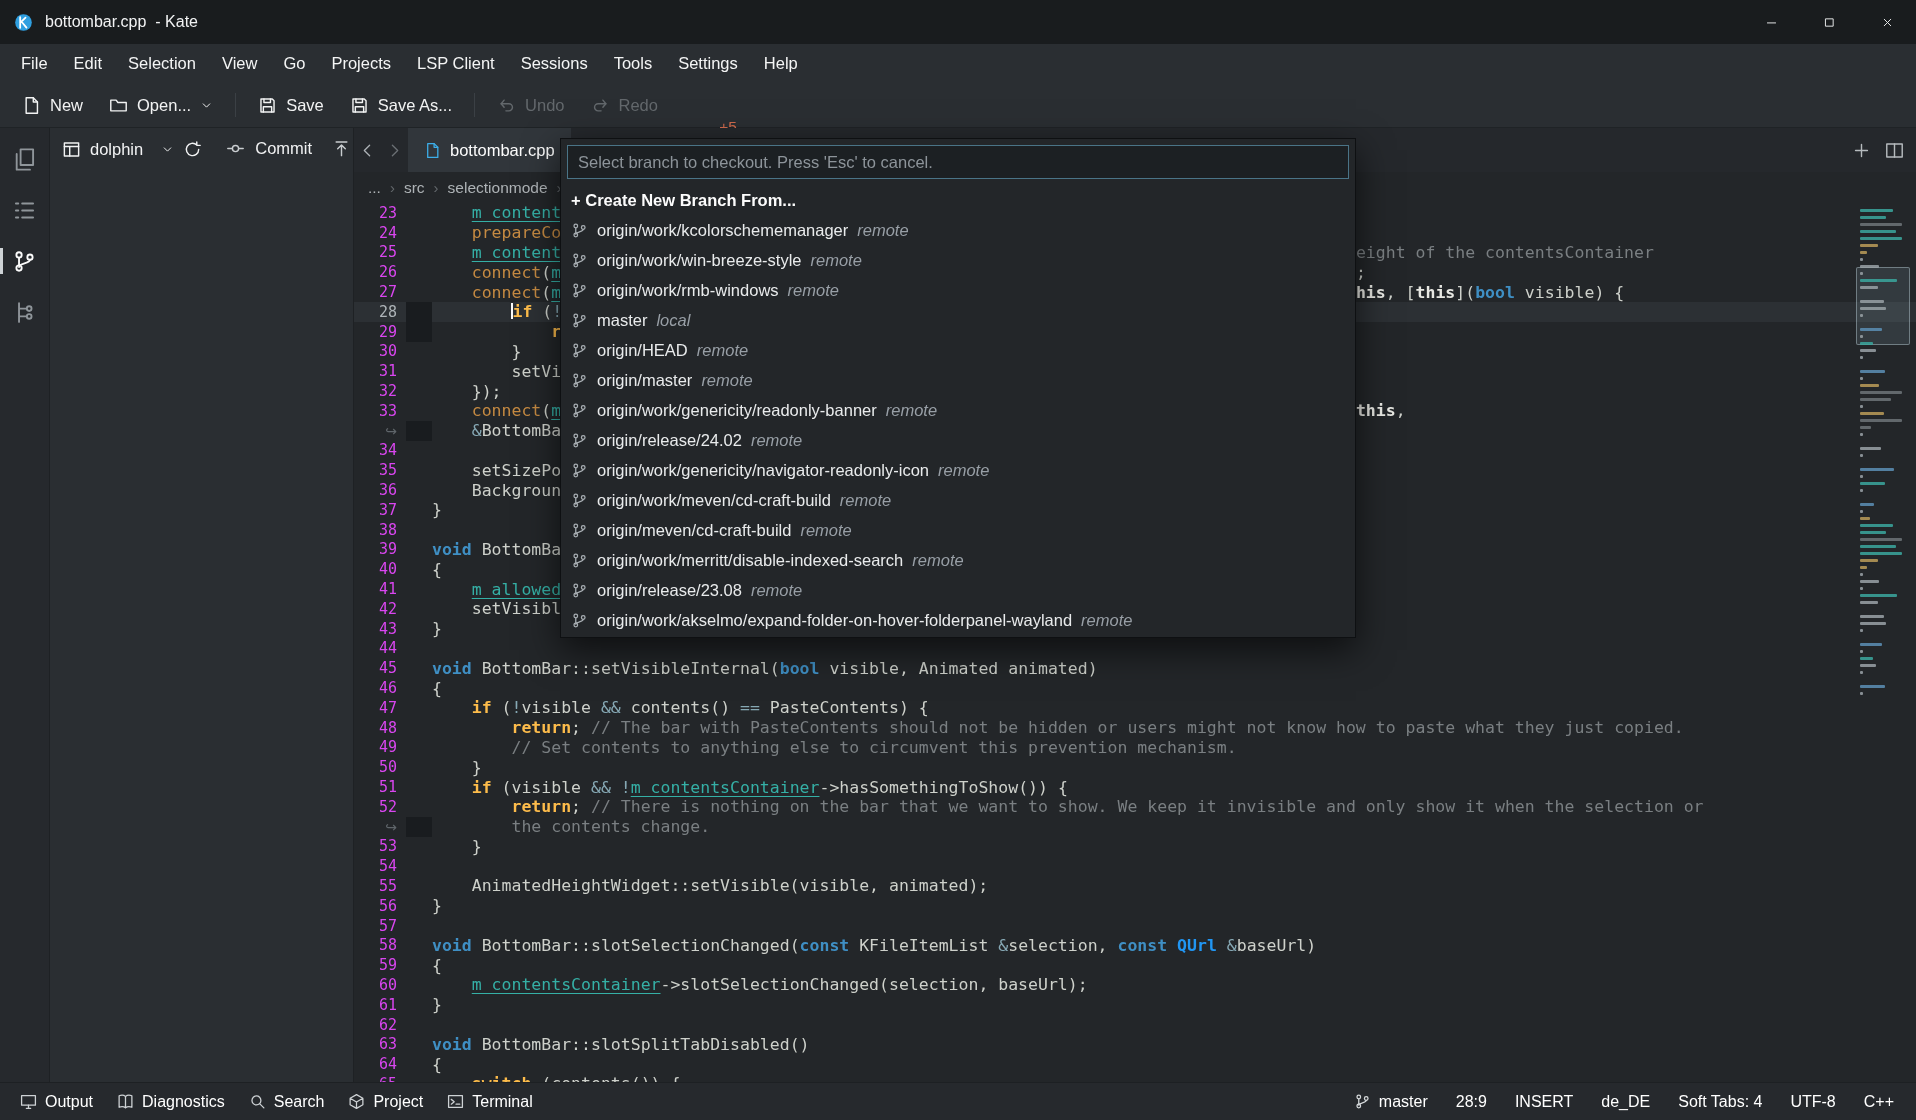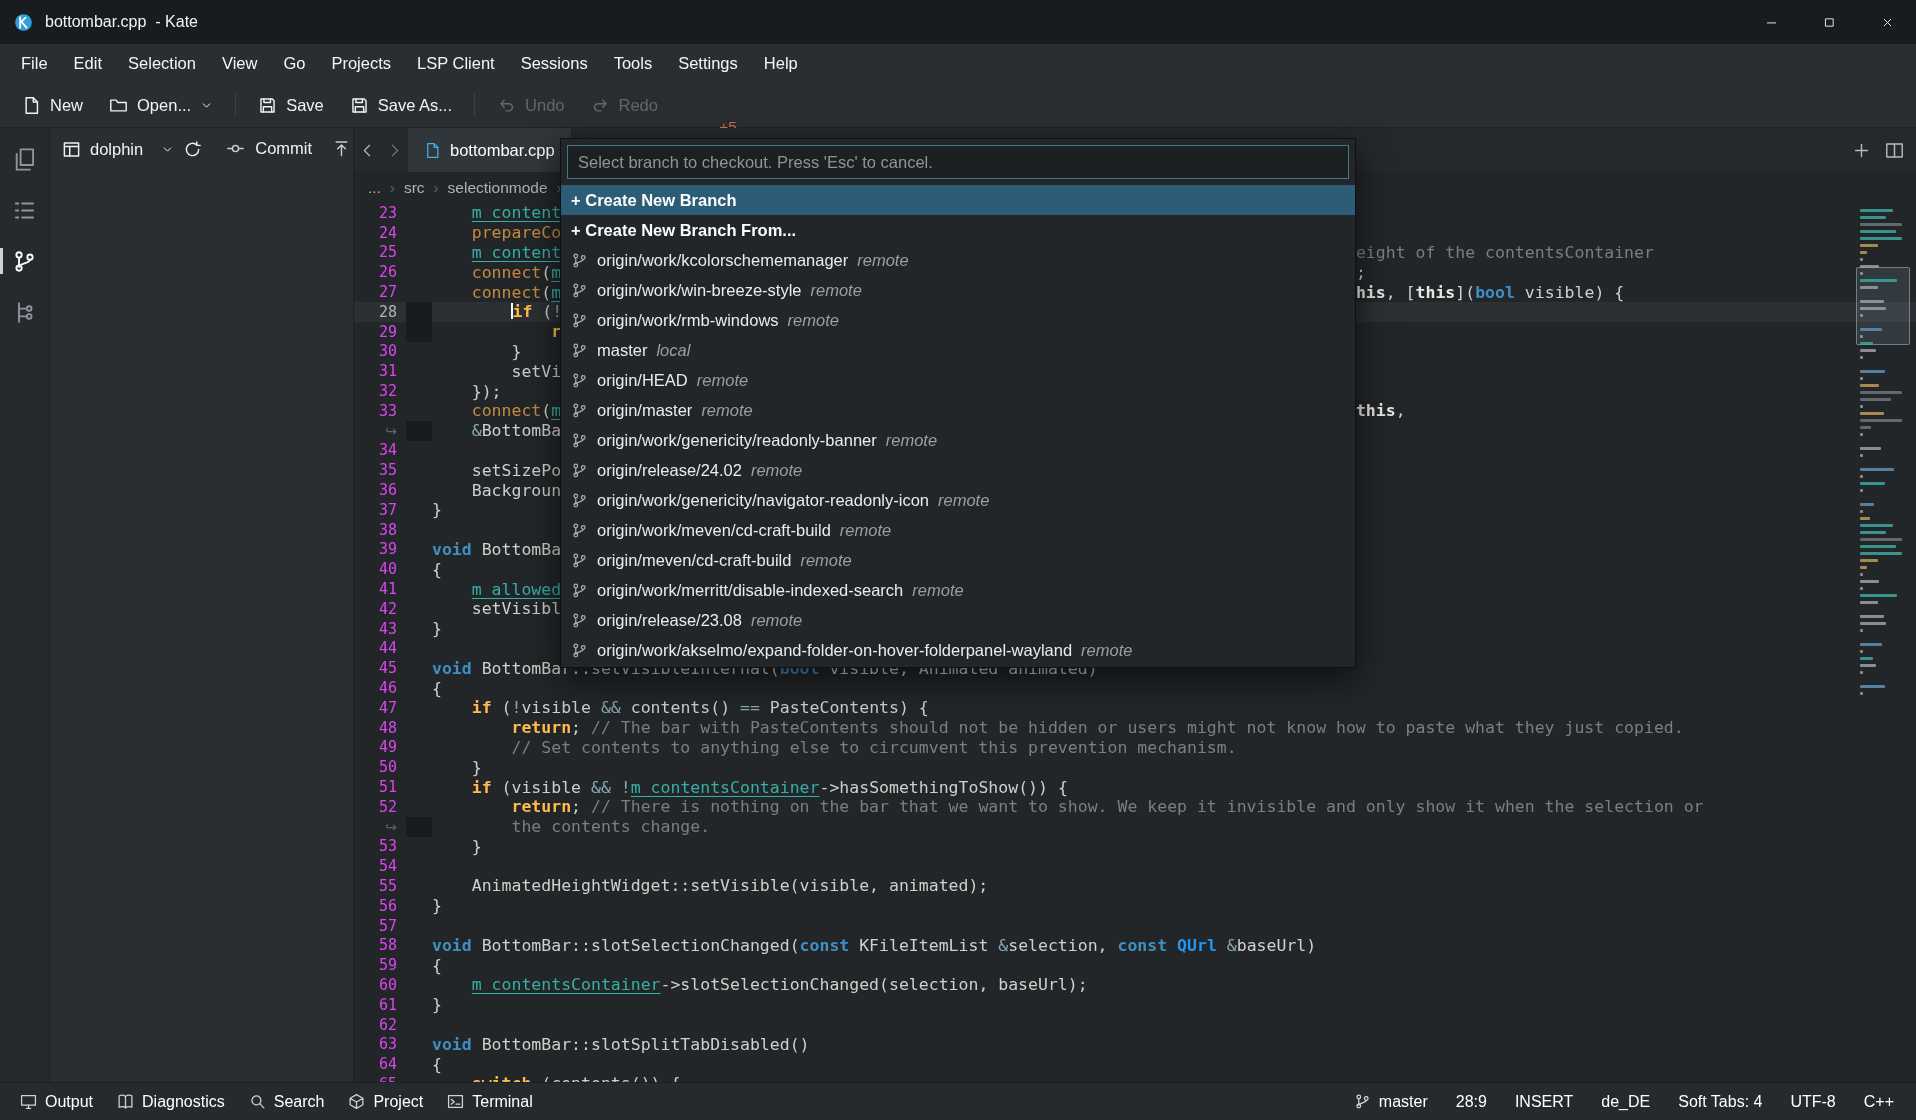--- a/index.html
+++ b/index.html
@@ -585,23 +585,20 @@
         </div>
         <div class="sb-right-item">
           <span class="sb-label">C++</span>
         </div>
       </div>
   </footer>
 
   <div class="branch-popup">
     <input class="bp-input" placeholder="Select branch to checkout. Press 'Esc' to cancel." style="">
     <div class="bp-list" id="bp-list">
-        <div class="bp-item action selected">
-          <span class="bp-label">+ Create New Branch</span>
-        </div>
         <div class="bp-item action">
           <span class="bp-label">+ Create New Branch From...</span>
         </div>
         <div class="bp-item">
           <span class="ic">
             <svg viewBox="0 0 16 16" fill="none" stroke="currentColor" stroke-width="1.2" stroke-linecap="round" stroke-linejoin="round">
               <circle cx="4.5" cy="3.8" r="1.7"></circle>
               <circle cx="4.5" cy="12.2" r="1.7"></circle>
               <circle cx="11.5" cy="5.2" r="1.7"></circle>
               <path d="M4.5 5.5v4.9M11.5 6.9c0 2.6-7 2-7 4.6"></path>

